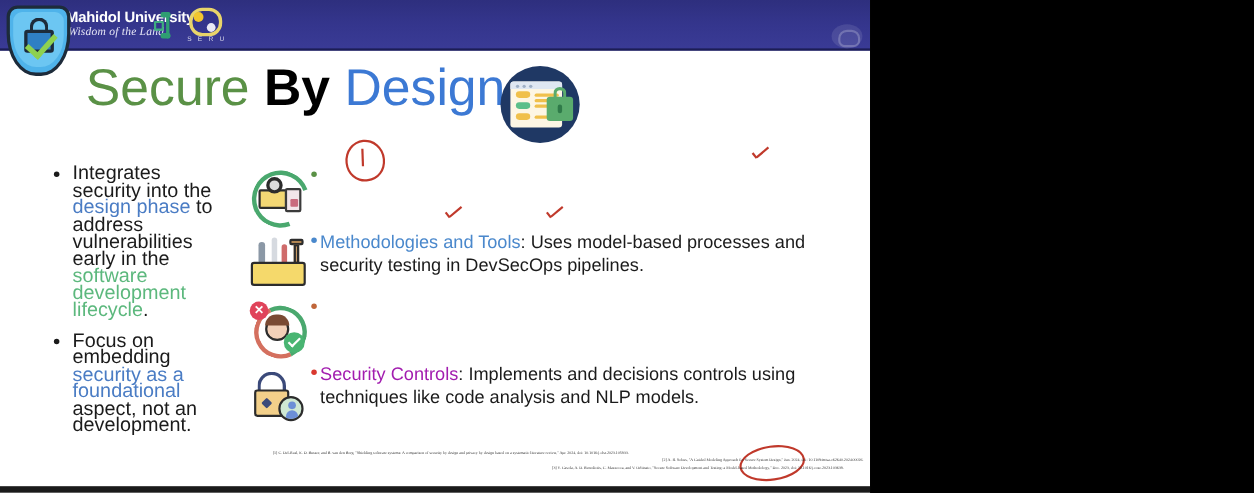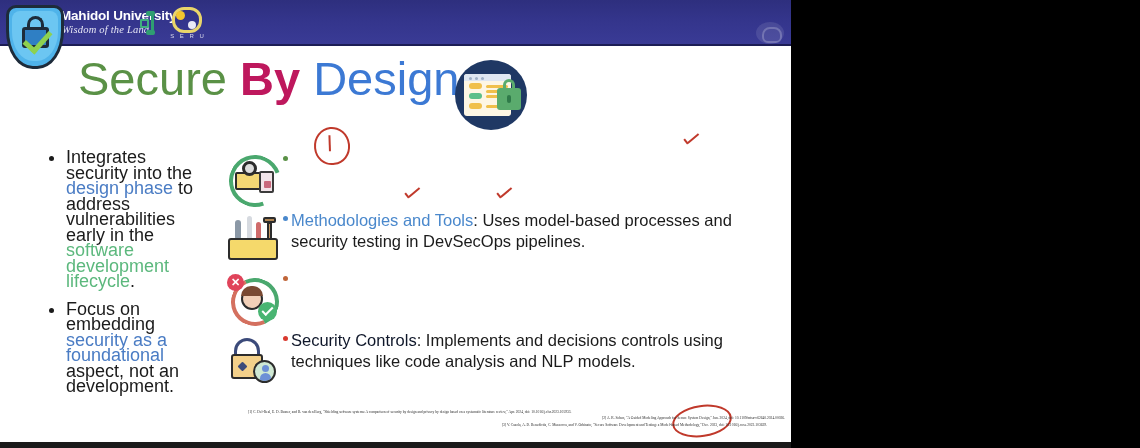--- a/index.html
+++ b/index.html
@@ -45,21 +45,21 @@
        background:#6cc6f2;border-radius:8px 8px 46% 46%/8px 8px 58% 58%;}
   .shield .lockb{position:absolute;left:20px;top:24px;width:27px;height:21px;background:#2f7fc4;
        border:3px solid #1d2b3a;box-sizing:border-box;border-radius:3px;}
   .shield .shack{position:absolute;left:25px;top:13px;width:17px;height:15px;
        border:3px solid #1d2b3a;border-bottom:none;border-radius:9px 9px 0 0;box-sizing:border-box;}
   .shield .chk{position:absolute;left:22px;top:28px;width:22px;height:11px;
        border-left:5px solid #8ed14f;border-bottom:5px solid #8ed14f;transform:rotate(-48deg);}
 
   .ttl{position:absolute;left:78px;top:55px;font-size:47px;line-height:1;font-weight:400;white-space:nowrap;}
   .ttl .g{color:#5a9146;}
-  .ttl .b{color:#be185d;font-weight:700;}
+  .ttl .b{color:#000000;font-weight:700;}
   .ttl .u{color:#3c79d4;}
 
   .ttl-ico{position:absolute;left:455px;top:60px;width:72px;height:70px;border-radius:50%;
       background:#1f3864;overflow:hidden;}
   .ttl-ico .win{position:absolute;left:9px;top:14px;width:47px;height:42px;background:#fdf6e4;border-radius:3px;}
   .ttl-ico .bar{position:absolute;left:9px;top:14px;width:47px;height:7px;background:#dfe7f2;border-radius:3px 3px 0 0;}
   .ttl-ico .bar i{position:absolute;top:2.5px;width:3px;height:3px;border-radius:50%;background:#9fb0c6;}
   .ttl-ico .t1{position:absolute;left:14px;top:23px;width:13px;height:6px;border-radius:3px;background:#f0c04b;}
   .ttl-ico .t2{position:absolute;left:14px;top:33px;width:13px;height:6px;border-radius:3px;background:#5cbf8a;}
   .ttl-ico .t3{position:absolute;left:14px;top:43px;width:13px;height:6px;border-radius:3px;background:#f0c04b;}
@@ -77,21 +77,21 @@
 
   
   .main-col{position:absolute;left:225px;top:150px;width:540px;}
   .mrow{position:relative;min-height:52px;margin-bottom:8px;}
   .micon{position:absolute;left:0;top:2px;width:58px;height:52px;}
   .mtext{margin-left:66px;font-size:16.5px;line-height:21px;color:#1b1b1b;position:relative;}
   .mdot{position:absolute;left:58px;top:6px;width:5px;height:5px;border-radius:50%;}
   .k-green{color:#5a9146;}
   .k-blue{color:#4a88cc;}
   .k-orange{color:#c0663a;}
-  .k-red{color:#0f172a;}
+  .k-red{color:#a21caf;}
   .d-green{background:#5a9146;}
   .d-blue{background:#4a88cc;}
   .d-orange{background:#c0663a;}
   .d-red{background:#d9392f;}
 
   
   .ic-life .ring{position:absolute;left:4px;top:3px;width:44px;height:44px;border:4px solid #4aa86e;border-radius:50%;border-right-color:transparent;transform:rotate(25deg);}
   .ic-life .box{position:absolute;left:10px;top:20px;width:26px;height:18px;background:#f3d774;border:2.5px solid #2c2c2c;box-sizing:border-box;border-radius:2px;}
   .ic-life .gear{position:absolute;left:17px;top:9px;width:15px;height:15px;border:3px solid #2c2c2c;border-radius:50%;background:#ddd;box-sizing:border-box;}
   .ic-life .hg{position:absolute;left:34px;top:19px;width:15px;height:22px;border:2.5px solid #3b3b3b;box-sizing:border-box;background:#f2e5ea;border-radius:2px;}

